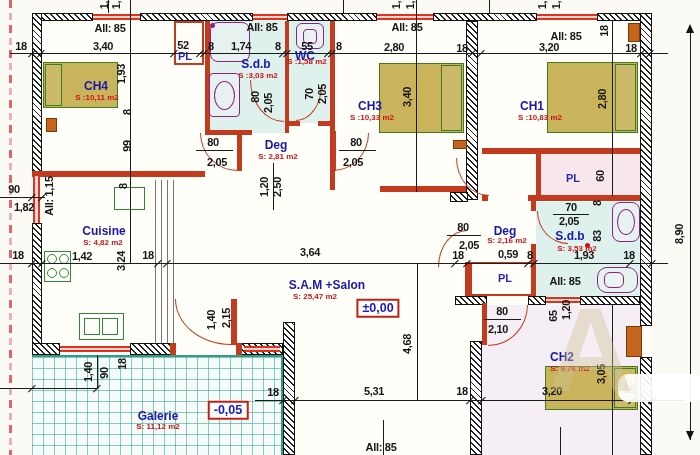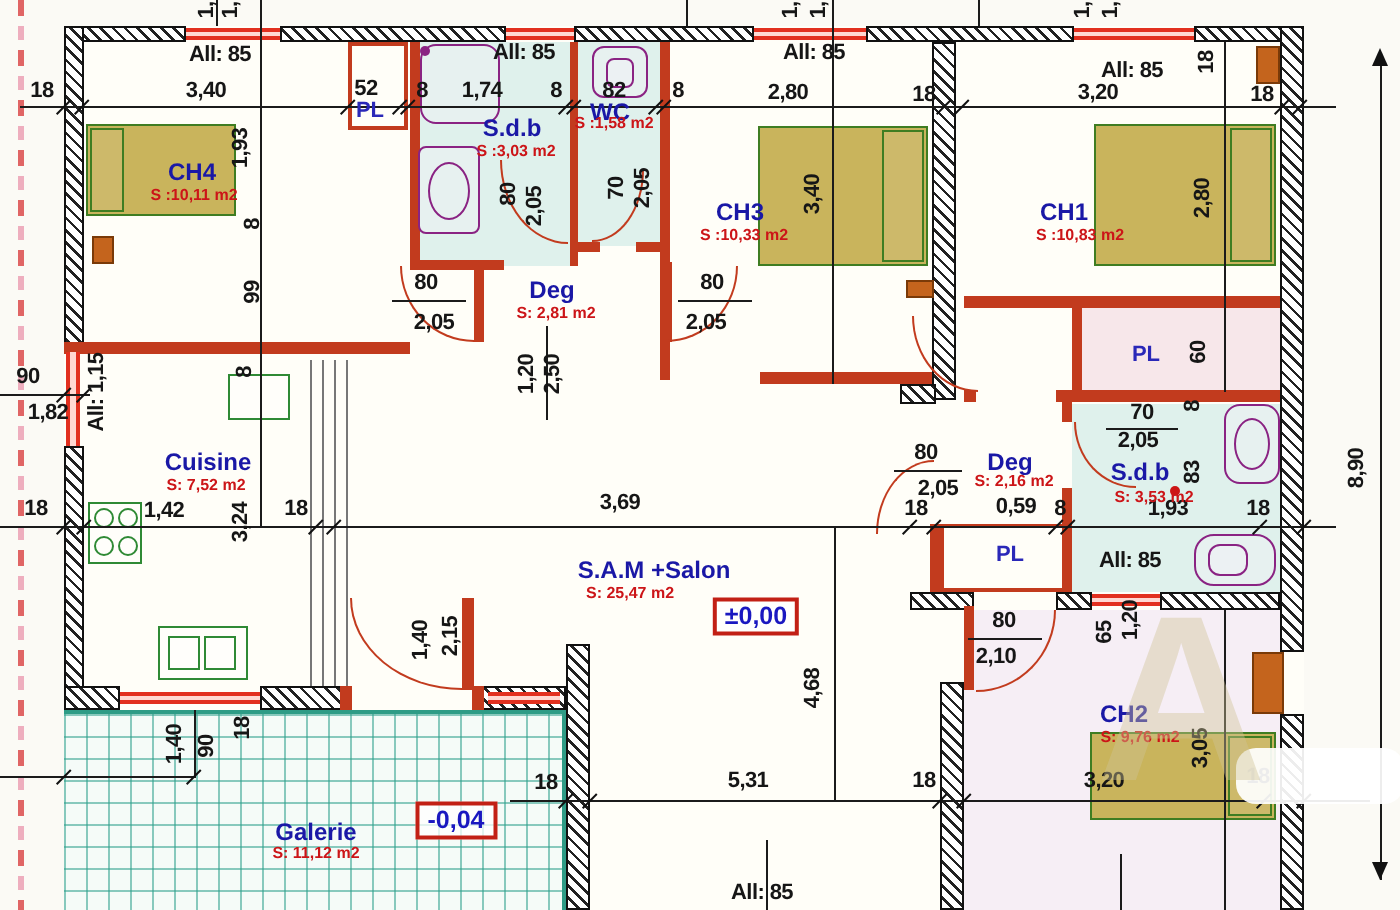--- a/index.html
+++ b/index.html
@@ -235,37 +235,37 @@
     <div class="tk" style="left: 27px; top: 197px;"></div>
     <div class="tk" style="left: 37px; top: 197px;"></div>
     <div class="tk" style="left: 27px; top: 388px;"></div>
     <div class="tk" style="left: 92px; top: 388px;"></div>
     <div class="lab dim" style="left: 21px; top: 46px; z-index: 20;">18</div>
     <div class="lab dim" style="left: 103px; top: 46px; z-index: 20;">3,40</div>
     <div class="lab dim" style="left: 170px; top: 45px; z-index: 20; margin-left: 13px;">52</div>
     <div class="lab dim" style="left: 211px; top: 46px; z-index: 20;">8</div>
     <div class="lab dim" style="left: 241px; top: 46px; z-index: 20;">1,74</div>
     <div class="lab dim" style="left: 278px; top: 46px; z-index: 20;">8</div>
-    <div class="lab dim" style="left: 307px; top: 46px; z-index: 20;">82</div>
+    <div class="lab dim" style="left: 307px; top: 46px; z-index: 20;">55</div>
     <div class="lab dim" style="left: 339px; top: 46px; z-index: 20;">8</div>
     <div class="lab dim" style="left: 394px; top: 47px; z-index: 20;">2,80</div>
     <div class="lab dim" style="left: 462px; top: 48px; z-index: 20;">18</div>
     <div class="lab dim" style="left: 549px; top: 47px; z-index: 20;">3,20</div>
     <div class="lab dim" style="left: 631px; top: 48px; z-index: 20;">18</div>
     <div class="lab dim" style="left: 110px; top: 28px; z-index: 20;">All: 85</div>
     <div class="lab dim" style="left: 262px; top: 27px; z-index: 20;">All: 85</div>
     <div class="lab dim" style="left: 407px; top: 27px; z-index: 20;">All: 85</div>
     <div class="lab dim" style="left: 566px; top: 36px; z-index: 20;">All: 85</div>
     <div class="lab dim" style="left: 565px; top: 281px; z-index: 20;">All: 85</div>
     <div class="lab dim" style="left: 381px; top: 447px; z-index: 20;">All: 85</div>
     <div class="lab dim rot" style="left: 49px; top: 196px; z-index: 20;">All: 1,15</div>
     <div class="lab dim" style="left: 18px; top: 255px; z-index: 20;">18</div>
     <div class="lab dim" style="left: 82px; top: 256px; z-index: 20;">1,42</div>
     <div class="lab dim" style="left: 148px; top: 255px; z-index: 20;">18</div>
-    <div class="lab dim" style="left: 310px; top: 252px; z-index: 20;">3,69</div>
+    <div class="lab dim" style="left: 310px; top: 252px; z-index: 20;">3,64</div>
     <div class="lab dim" style="left: 458px; top: 255px; z-index: 20;">18</div>
     <div class="lab dim" style="left: 508px; top: 254px; z-index: 20;">0,59</div>
     <div class="lab dim" style="left: 530px; top: 255px; z-index: 20;">8</div>
     <div class="lab dim" style="left: 584px; top: 255px; z-index: 20;">1,93</div>
     <div class="lab dim" style="left: 629px; top: 255px; z-index: 20;">18</div>
     <div class="lab dim" style="left: 14px; top: 189px; z-index: 20;">90</div>
     <div class="lab dim" style="left: 24px; top: 207px; z-index: 20;">1,82</div>
     <div class="lab dim" style="left: 273px; top: 392px; z-index: 20;">18</div>
     <div class="lab dim" style="left: 374px; top: 391px; z-index: 20;">5,31</div>
     <div class="lab dim" style="left: 462px; top: 391px; z-index: 20;">18</div>
@@ -320,29 +320,29 @@
     <div class="lab area" style="left: 258px; top: 76px; z-index: 20;">S :3,03 m2</div>
     <div class="lab room" style="left: 305px; top: 56px; z-index: 20;">WC</div>
     <div class="lab area" style="left: 307px; top: 62px; z-index: 20;">S :1,58 m2</div>
     <div class="lab room" style="left: 370px; top: 106px; z-index: 20;">CH3</div>
     <div class="lab area" style="left: 372px; top: 118px; z-index: 20;">S :10,33 m2</div>
     <div class="lab room" style="left: 532px; top: 106px; z-index: 20;">CH1</div>
     <div class="lab area" style="left: 540px; top: 118px; z-index: 20;">S :10,83 m2</div>
     <div class="lab room" style="left: 276px; top: 145px; z-index: 20;">Deg</div>
     <div class="lab area" style="left: 278px; top: 157px; z-index: 20;">S: 2,81 m2</div>
     <div class="lab room" style="left: 104px; top: 231px; z-index: 20;">Cuisine</div>
-    <div class="lab area" style="left: 103px; top: 243px; z-index: 20;">S: 7,52 m2</div>
+    <div class="lab area" style="left: 103px; top: 243px; z-index: 20;">S: 4,82 m2</div>
     <div class="lab room" style="left: 327px; top: 285px; z-index: 20;">S.A.M +Salon</div>
     <div class="lab area" style="left: 315px; top: 297px; z-index: 20;">S: 25,47 m2</div>
     <div class="lab room" style="left: 505px; top: 231px; z-index: 20;">Deg</div>
     <div class="lab area" style="left: 507px; top: 241px; z-index: 20;">S: 2,16 m2</div>
     <div class="lab room" style="left: 570px; top: 236px; z-index: 20;">S.d.b</div>
     <div class="lab area" style="left: 577px; top: 249px; z-index: 20;">S: 3,53 m2</div>
     <div class="lab room" style="left: 562px; top: 357px; z-index: 20;">CH2</div>
     <div class="lab area" style="left: 570px; top: 369px; z-index: 20;">S: 9,76 m2</div>
     <div class="lab room" style="left: 158px; top: 416px; z-index: 20;">Galerie</div>
     <div class="lab area" style="left: 158px; top: 427px; z-index: 20;">S: 11,12 m2</div>
     <div class="lab pl" style="left: 185px; top: 56px; z-index: 20;">PL</div>
     <div class="lab pl" style="left: 573px; top: 178px; z-index: 20;">PL</div>
     <div class="lab pl" style="left: 505px; top: 278px; z-index: 20;">PL</div>
     <div class="lab lvl" style="left: 378px; top: 308px; z-index: 20;">±0,00</div>
-    <div class="lab lvl" style="left: 228px; top: 410px; z-index: 20;">-0,04</div>
+    <div class="lab lvl" style="left: 228px; top: 410px; z-index: 20;">-0,05</div>
   </div>
 
 </body></html>

